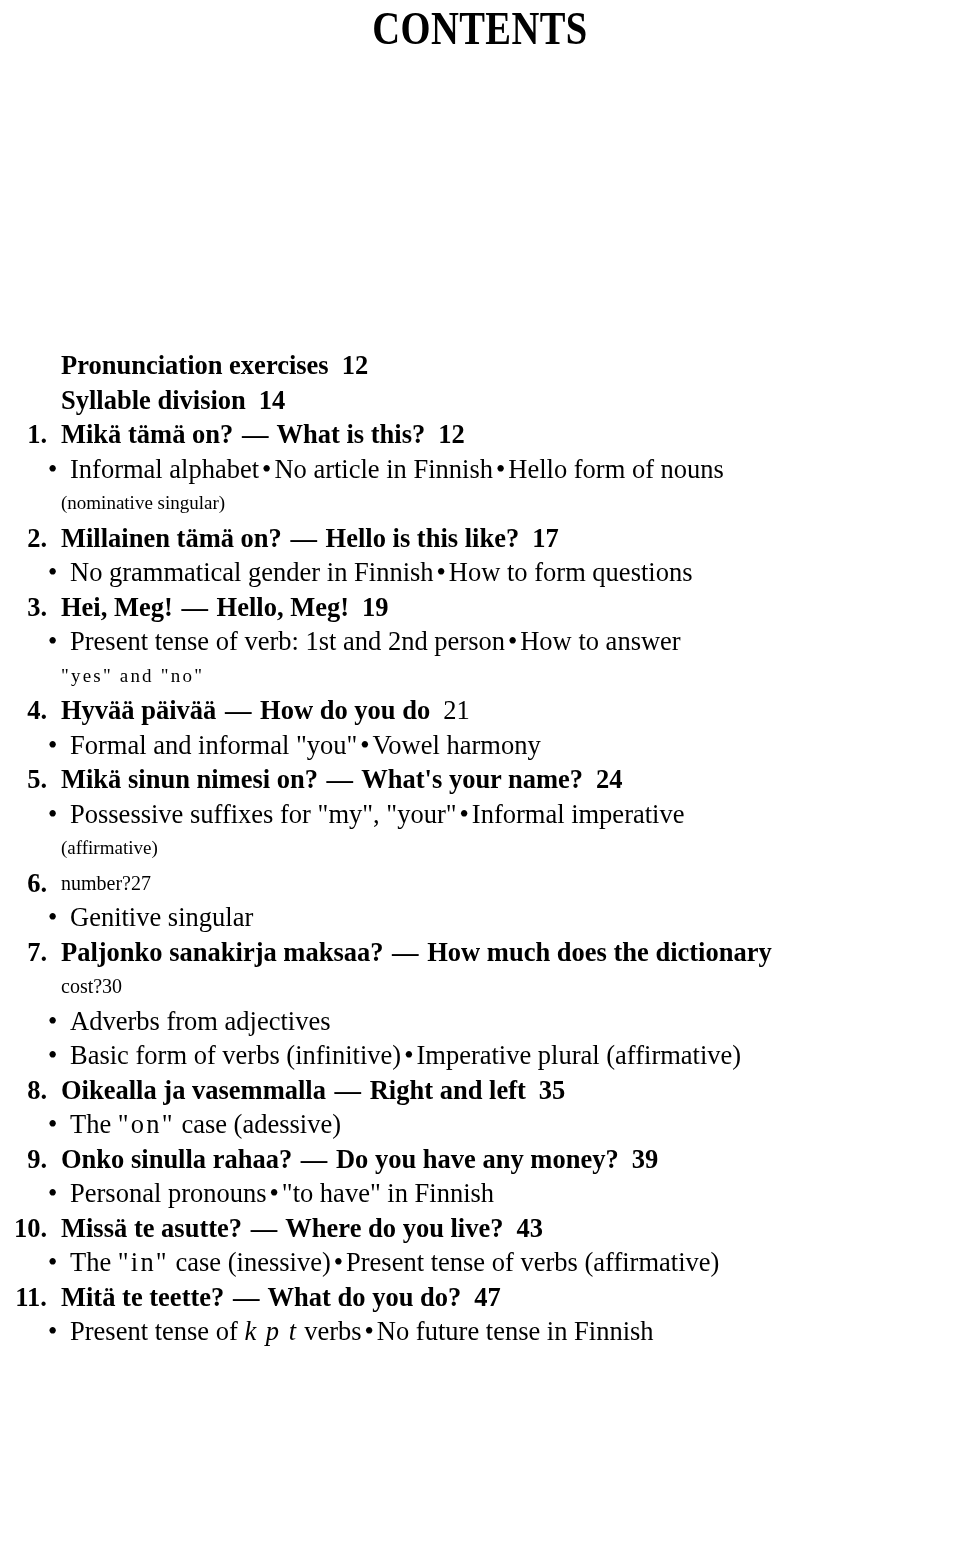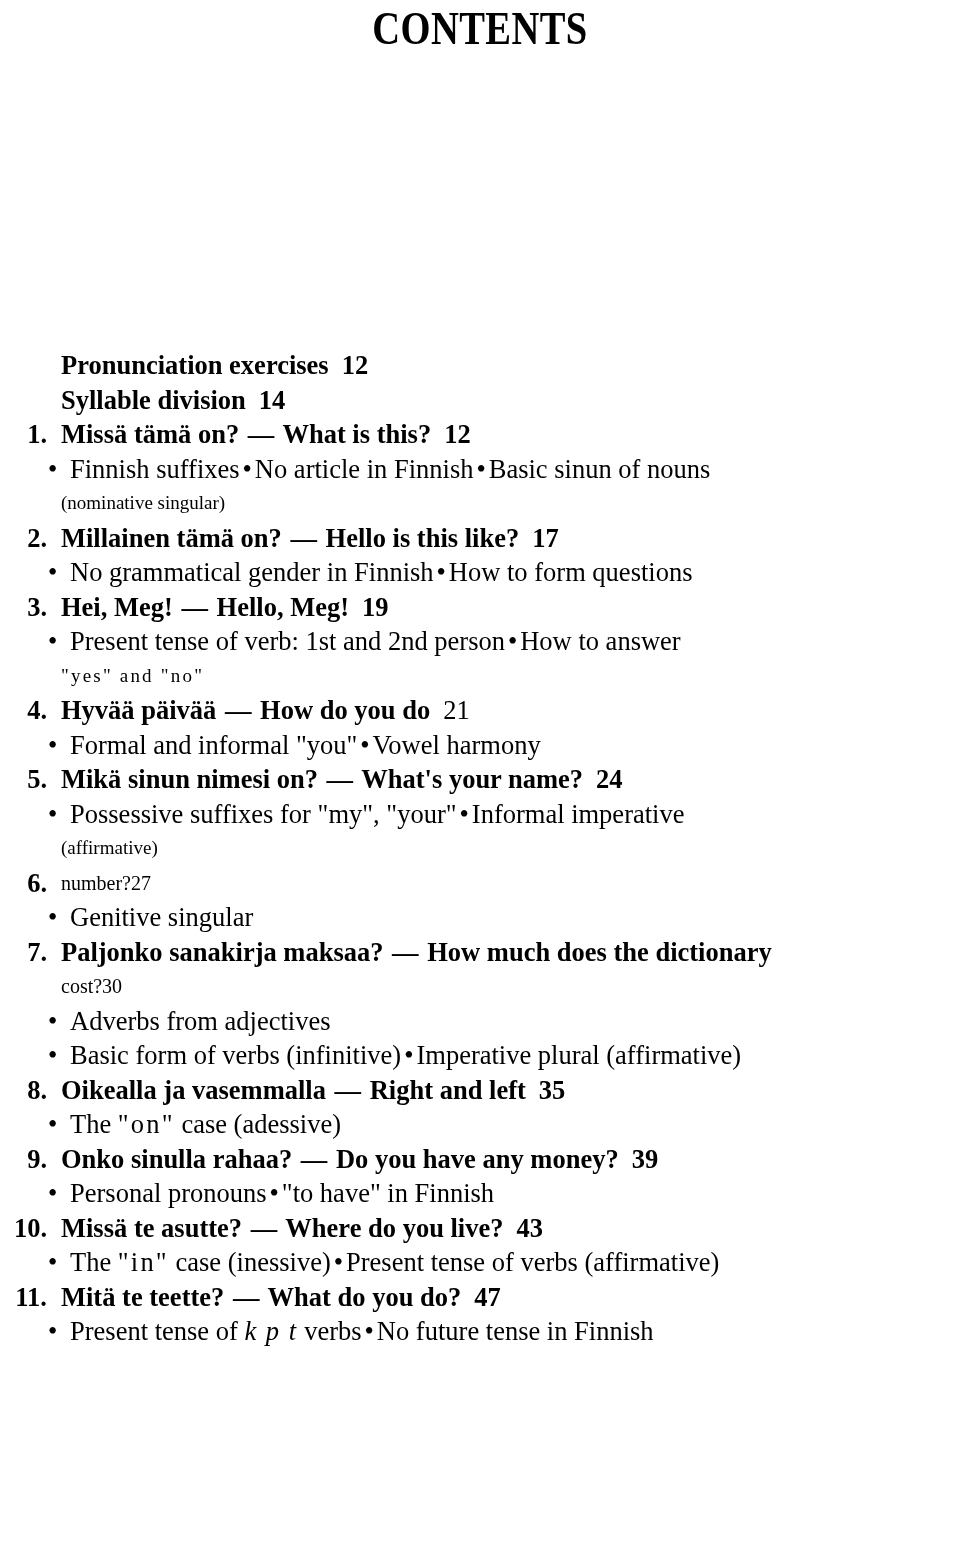--- a/index.html
+++ b/index.html
@@ -125,26 +125,26 @@
 
   <div class="toc-entry">
     <div class="heading-line">
       <span>Syllable division</span><span class="pg">14</span>
     </div>
   </div>
 
   <div class="toc-entry">
     <div class="toc-num">1.</div>
     <div class="heading-line">
-      <span>Missä tämä on?</span>
+      <span>Mikä tämä on?</span>
       <span class="dash">—</span>
       <span>What is this?</span><span class="pg">12</span>
     </div>
     <div class="sub-line">
-      <span class="bullet">•</span><span>Finnish suffixes</span><span class="sep">•</span><span>No article in Finnish</span><span class="sep">•</span><span>Basic sinun of nouns</span>
+      <span class="bullet">•</span><span>Informal alphabet</span><span class="sep">•</span><span>No article in Finnish</span><span class="sep">•</span><span>Hello form of nouns</span>
     </div>
     <div class="cont-line">(nominative singular)</div>
   </div>
 
   <div class="toc-entry">
     <div class="toc-num">2.</div>
     <div class="heading-line">
       <span>Millainen tämä on?</span>
       <span class="dash">—</span>
       <span>Hello is this like?</span><span class="pg">17</span>

